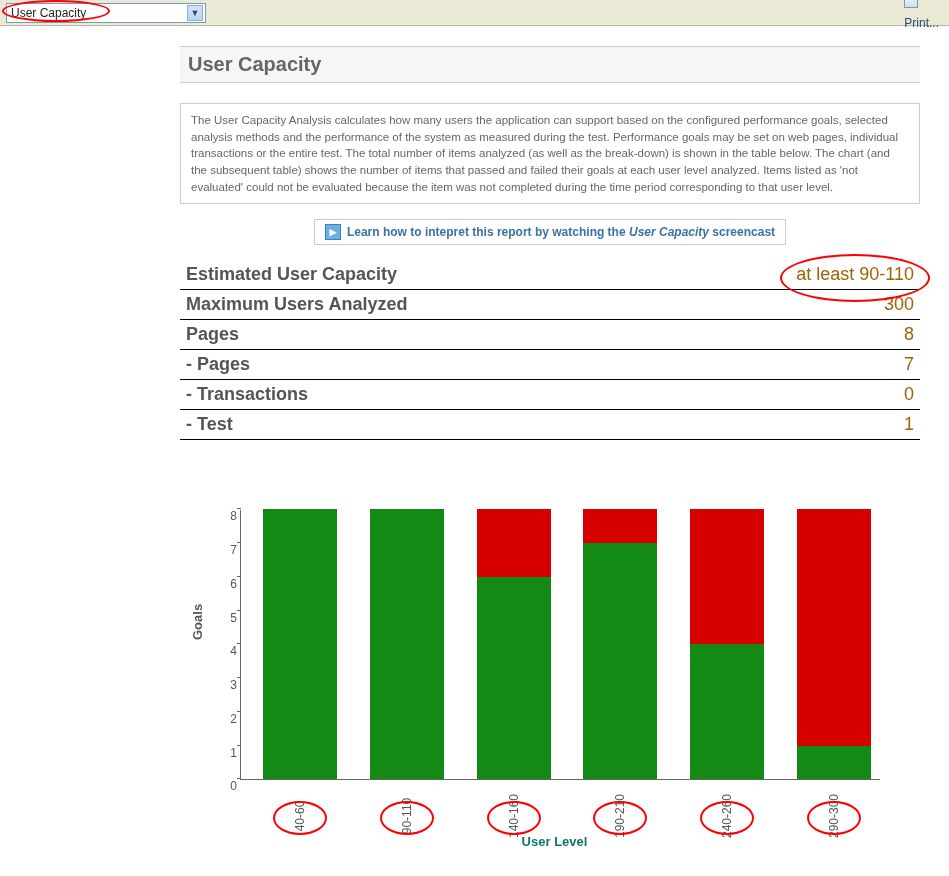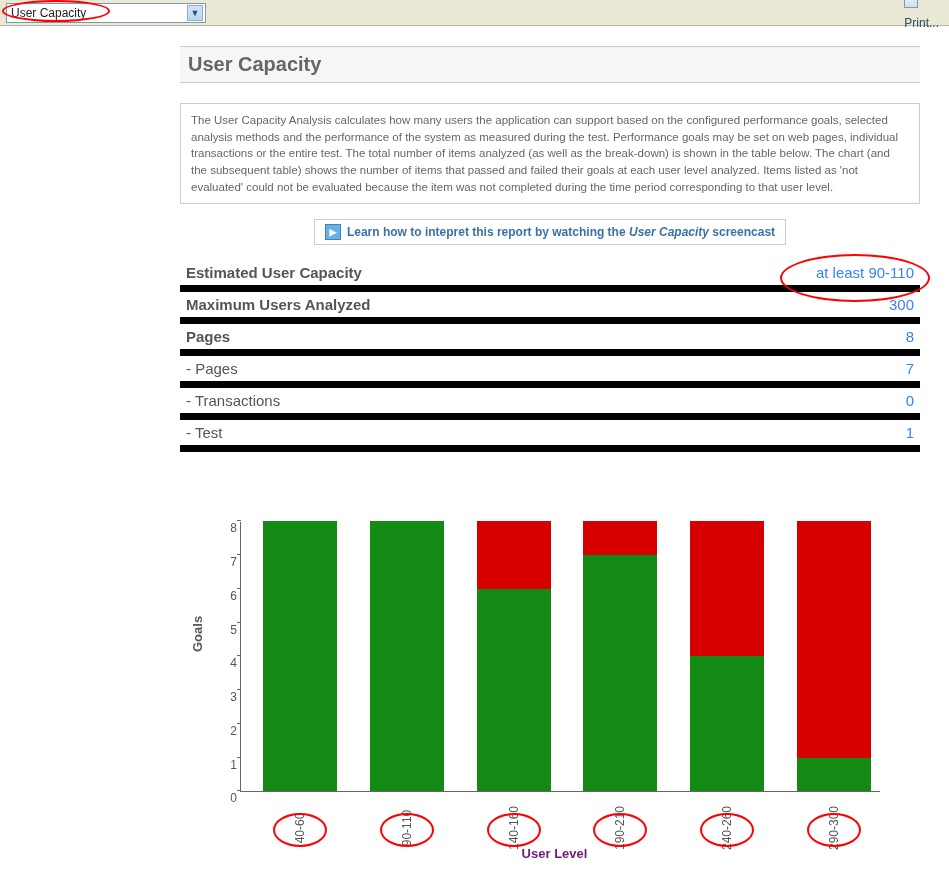--- a/index.html
+++ b/index.html
@@ -103,28 +103,28 @@
     border:1px solid #3a85c0;
     display:flex;align-items:center;justify-content:center;
     color:#fff;font-size:9px;
   }
   table.summary {
     width:100%;
     border-collapse:collapse;
     margin-top:4px;
   }
   table.summary td {
-    border-bottom:7px solid #000000;
+    border-bottom:1px solid #000000;
     padding:4px 6px;
-    font-size:15px;
+    font-size:18px;
     color:#555;
   }
   table.summary tr td:first-child { font-weight:bold; }
-  table.summary tr td:last-child { text-align:right; font-weight:normal; color:#3b82f6;}
-  table.summary tr.sub td:first-child { font-weight:normal; }
+  table.summary tr td:last-child { text-align:right; font-weight:normal; color:#a16207;}
+  table.summary tr.sub td:first-child { font-weight:bold; }
   .est-wrap { position:relative; }
   .chart-wrap {
     margin-top:60px;
     position:relative;
     height:360px;
   }
   .plot-area {
     position:absolute;
     left:60px; top:10px;
     width:640px; height:270px;
@@ -135,21 +135,21 @@
     position:absolute;
     left:10px; top:140px;
     transform:rotate(-90deg);
     transform-origin:left top;
     font-weight:bold;color:#555;font-size:13px;
   }
   .xlabel {
     position:absolute;
     left:0; right:12px; bottom:-70px;
     text-align:center;
-    font-weight:bold;color:#701a75;font-size:13px;
+    font-weight:bold;color:#0f766e;font-size:13px;
   }
   .ytick {
     position:absolute;
     left:-26px;
     width:22px;
     text-align:right;
     font-size:12px;color:#555;
     transform:translateY(50%);
   }
   .ytickmark {

